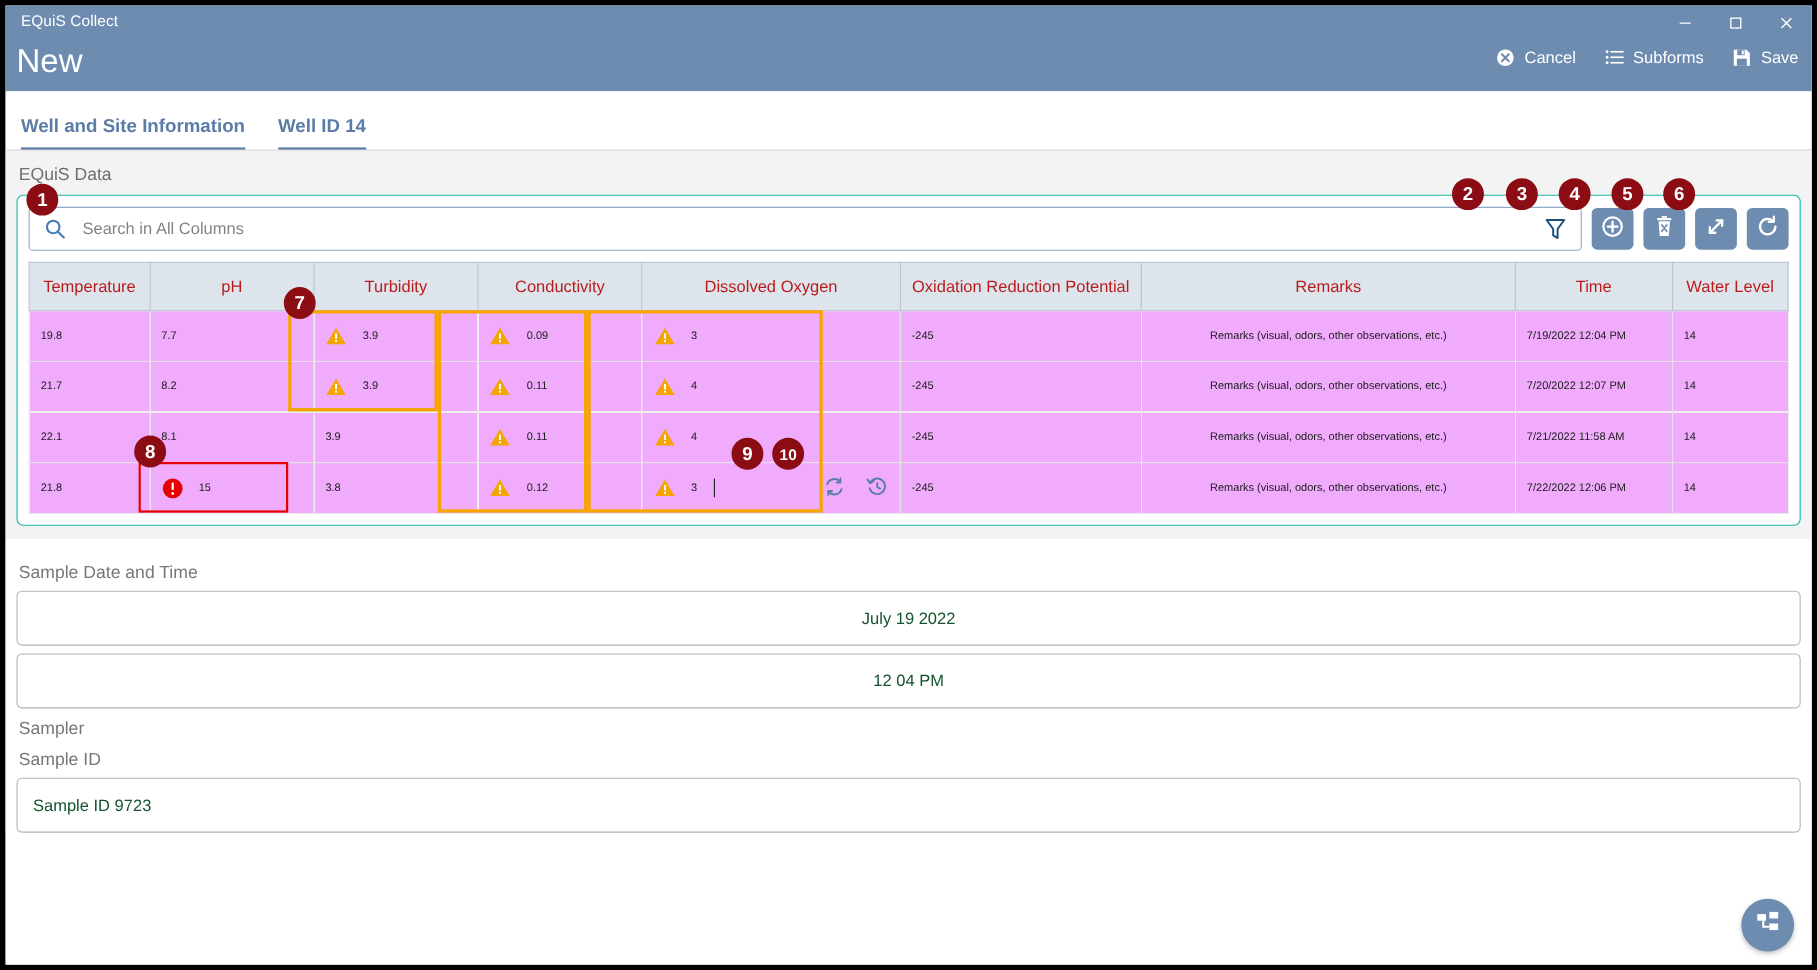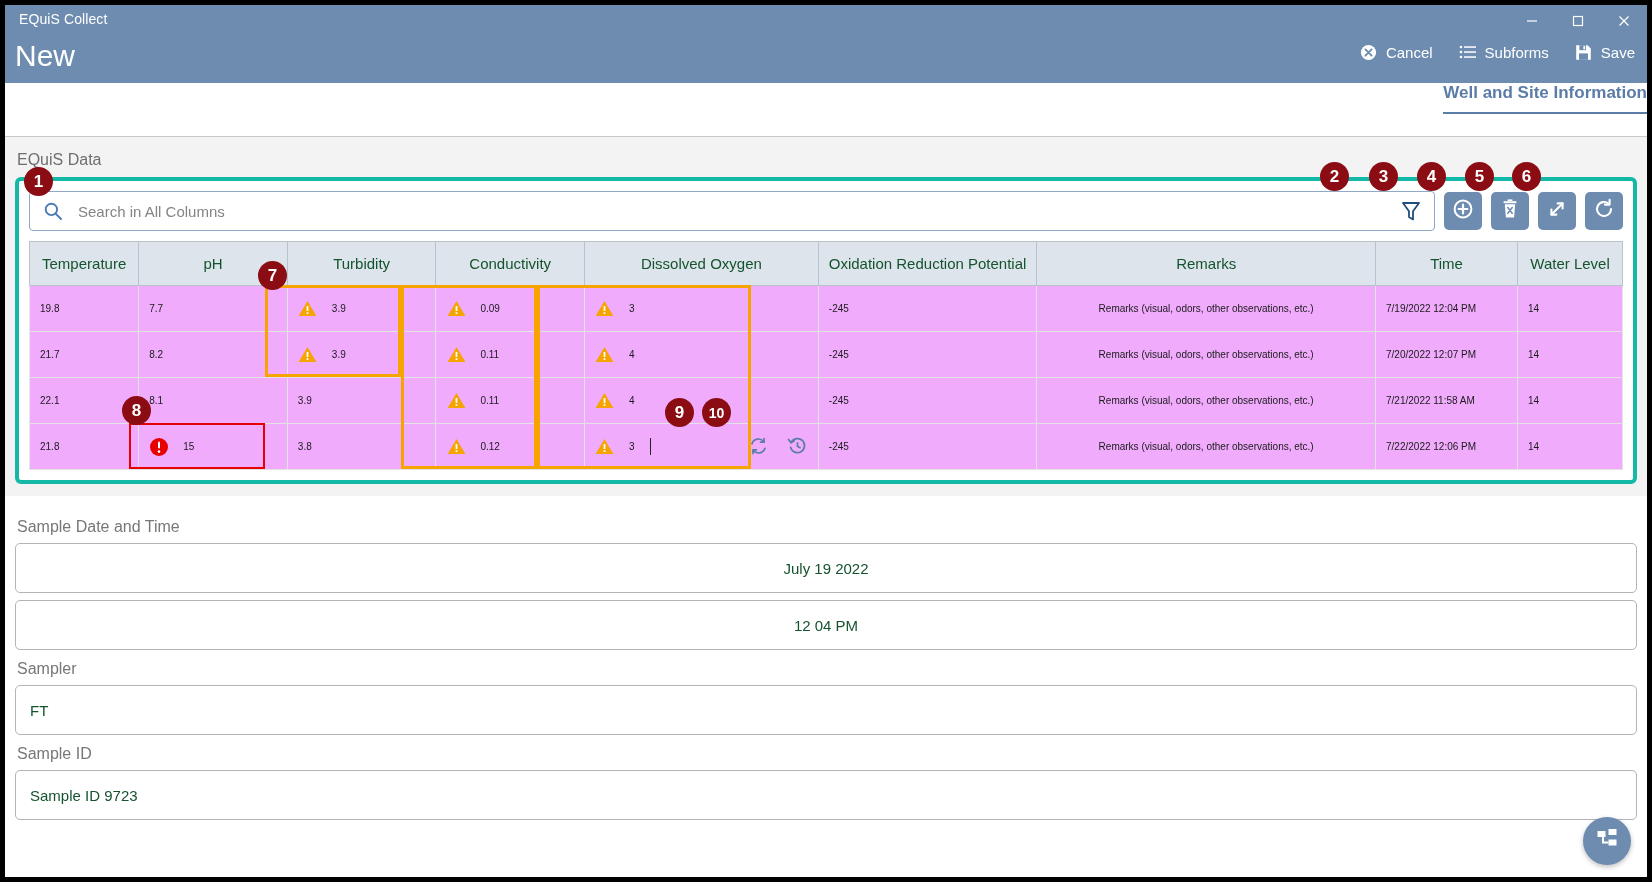--- a/index.html
+++ b/index.html
@@ -77,21 +77,20 @@
   
   .tabstrip {
     position: relative;
     height: 54px;
     background: #ffffff;
     border-bottom: 1px solid #c8c8c8;
     padding-left: 14px;
     display: flex;
     align-items: flex-end;
     gap: 30px;
-    flex-direction: column;
   }
   .tab {
     font-size: 17px;
     font-weight: bold;
     color: #5b7ca6;
     padding-bottom: 9px;
     border-bottom: 2px solid #5b7ca6;
     line-height: 20px;
   }
 
@@ -109,21 +108,21 @@
     padding: 10px 10px 12px 10px;
   }
   .section-label {
     font-size: 16px;
     color: #6e6e6e;
     padding: 4px 2px 8px 2px;
   }
   .grid-panel {
     position: relative;
     background: #ffffff;
-    border: 4px solid #14b8a6;
+    border: 1px solid #14b8a6;
     border-radius: 6px;
     padding: 10px 10px 10px 10px;
   }
 
   
   .search-row {
     display: flex;
     align-items: center;
     gap: 9px;
   }
@@ -163,21 +162,21 @@
     width: 100%;
     border-collapse: collapse;
     margin-top: 10px;
     table-layout: fixed;
   }
   table.grid th {
     background: #dde4ec;
     border: 1px solid #b9c3cd;
     font-size: 15px;
     font-weight: normal;
-    color: #14532d;
+    color: #b91c1c;
     height: 44px;
     text-align: center;
     padding: 0 6px;
   }
   table.grid td {
     border: 1px solid #e2e2e2;
     border-left: 1px solid #e8e8e8;
     height: 46px;
     font-size: 10px;
     color: #1a1a1a;
@@ -621,21 +620,20 @@
         </div>
       </div>
 
       <div class="form-area">
 
         <div class="fld-label">Sample Date and Time</div>
         <div class="fld-box centered stack-top">July  19  2022</div>
         <div class="fld-box centered">12   04   PM</div>
 
         <div class="fld-label">Sampler</div>
-        <div class="fld-box">FT</div>
 
         <div class="fld-label">Sample ID</div>
         <div class="fld-box">Sample ID 9723</div>
       </div>
 
       <div class="fab">
         <span>
           <svg width="26" height="26" viewBox="0 0 26 26">
             <rect x="3.5" y="5" width="8" height="6" fill="#fff"></rect>
             <rect x="14.5" y="3" width="8" height="6" fill="#fff"></rect>

